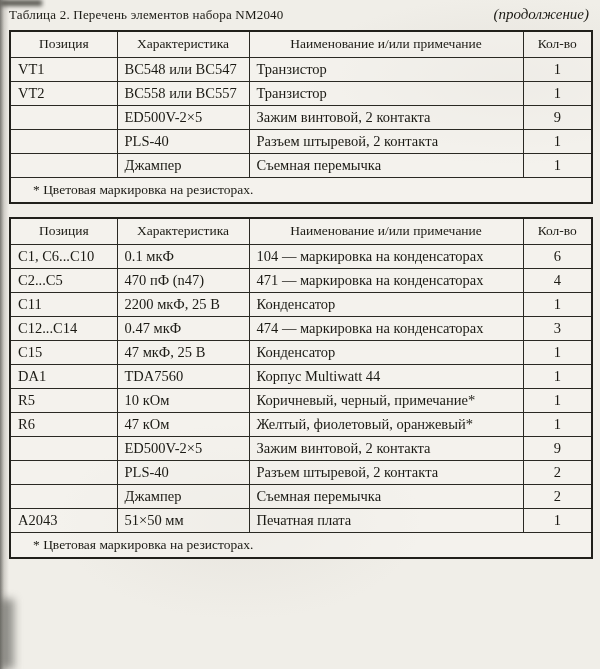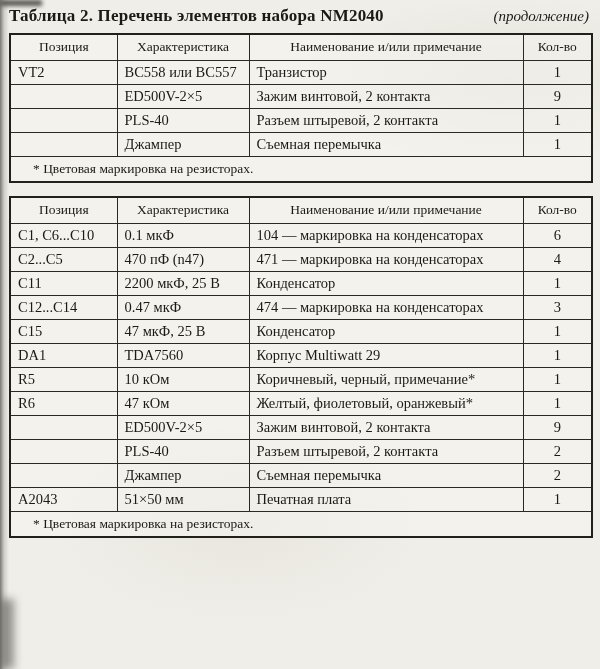--- a/index.html
+++ b/index.html
@@ -18,21 +18,21 @@
   .scan-edge { position:absolute; left:0; top:0; width:9px; height:669px;
       background:linear-gradient(to right, rgba(92,91,86,.80), rgba(158,155,148,.40) 45%, rgba(240,238,232,0));
       z-index:5; pointer-events:none; }
   .smudge-tl { position:absolute; left:0; top:0; width:42px; height:6px;
       background:#56554f; filter:blur(2px); z-index:6; }
   .smudge-bl { position:absolute; left:0; bottom:0; width:14px; height:70px;
       background:rgba(70,69,64,.55); filter:blur(4px); z-index:6; }
 
   .title-row { display:flex; justify-content:space-between; align-items:baseline;
       margin:3px 0 7px 0; }
-  .tbl-title { font-size:17px; font-weight:bold; letter-spacing:.2px; }
+  .tbl-title { font-size:13px; font-weight:normal; letter-spacing:.2px; }
   .t-prefix.italic { font-style:italic; }
   .continuation { font-size:15px; font-weight:normal; font-style:italic; margin-right:2px; }
 
   table { border-collapse:collapse; table-layout:fixed; width:582px;
       border:2.4px solid #21201b; background:rgba(247,246,241,.5); }
   th, td { border:1.5px solid #2a2923; overflow:hidden; white-space:nowrap; }
   th { height:26px; font-size:13.5px; font-weight:normal; text-align:center; vertical-align:middle; }
   td { height:24px; font-size:14.5px; vertical-align:middle; padding-left:7px; }
   td.qty { text-align:center; padding-left:0; }
   tfoot td { height:26px; font-size:13.5px; padding-left:22px; }
@@ -62,20 +62,26 @@
       <thead>
         <tr>
           <th>Позиция</th>
           <th>Характеристика</th>
           <th>Наименование и/или примечание</th>
           <th>Кол-во</th>
         </tr>
       </thead>
       <tbody>
           <tr>
+            <td>VT1</td>
+            <td>BC548 или BC547</td>
+            <td>Транзистор</td>
+            <td class="qty">1</td>
+          </tr>
+          <tr>
             <td>VT2</td>
             <td>BC558 или BC557</td>
             <td>Транзистор</td>
             <td class="qty">1</td>
           </tr>
           <tr>
             <td></td>
             <td>ED500V-2×5</td>
             <td>Зажим винтовой, 2 контакта</td>
             <td class="qty">9</td>
@@ -144,21 +150,21 @@
           </tr>
           <tr>
             <td>C15</td>
             <td>47 мкФ, 25 В</td>
             <td>Конденсатор</td>
             <td class="qty">1</td>
           </tr>
           <tr>
             <td>DA1</td>
             <td>TDA7560</td>
-            <td>Корпус Multiwatt 29</td>
+            <td>Корпус Multiwatt 44</td>
             <td class="qty">1</td>
           </tr>
           <tr>
             <td>R5</td>
             <td>10 кОм</td>
             <td>Коричневый, черный, примечание*</td>
             <td class="qty">1</td>
           </tr>
           <tr>
             <td>R6</td>

